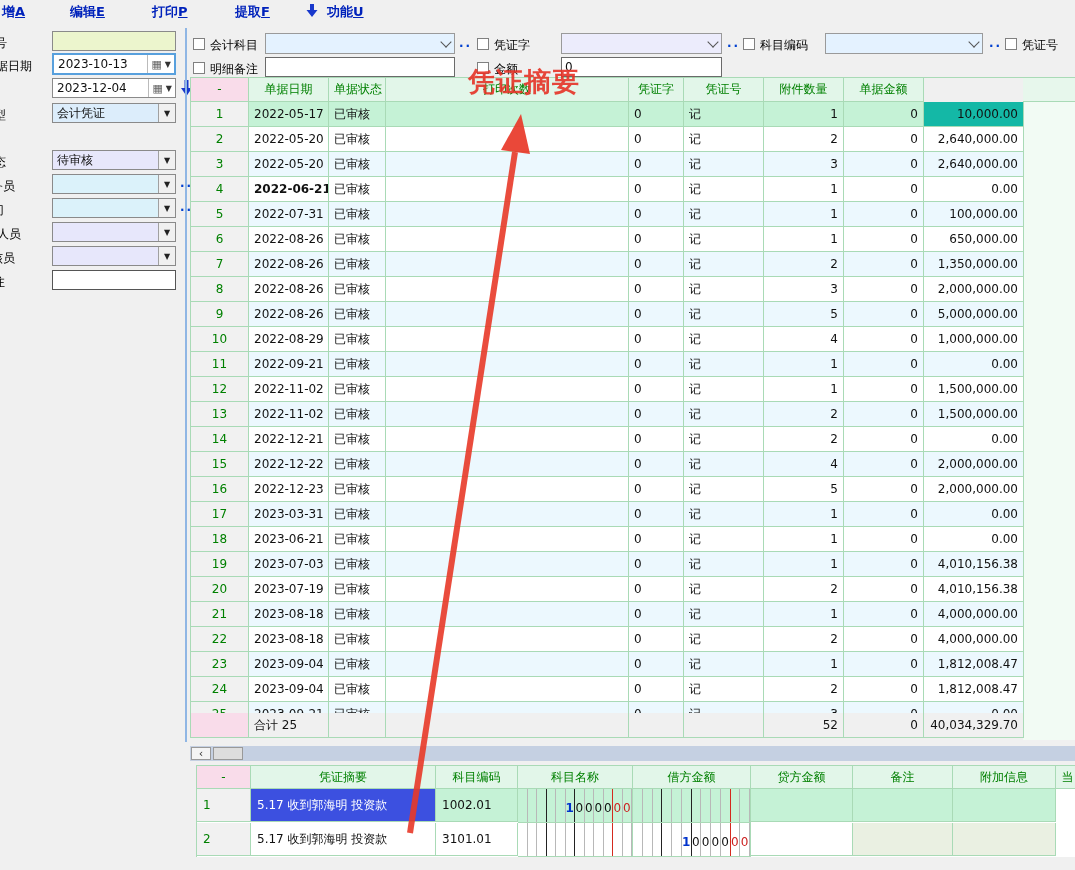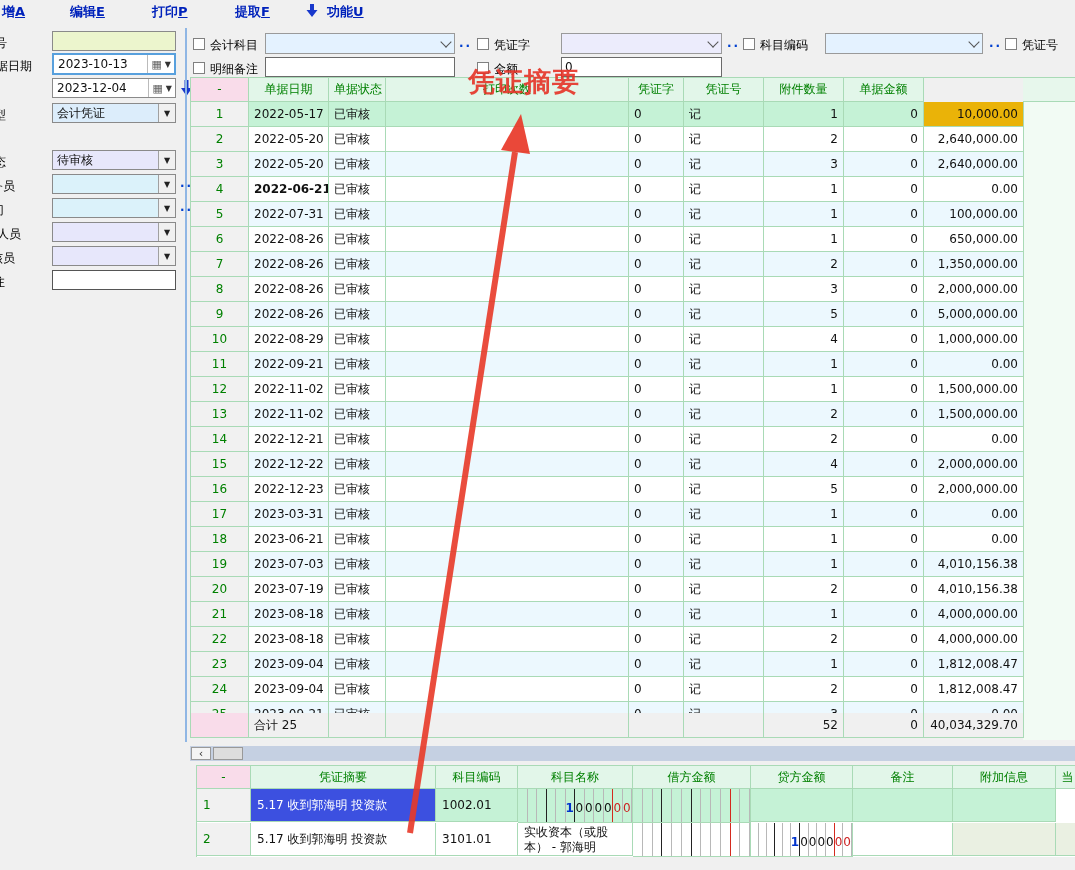--- a/index.html
+++ b/index.html
@@ -180,21 +180,21 @@
   <div id="vbody">
       <div class="vrow">
         <div class="vcell idx">1</div>
         <div class="vcell " style="background: rgb(197, 242, 214);">2022-05-17</div>
         <div class="vcell " style="background: rgb(197, 242, 214);">已审核</div>
         <div class="vcell " style="background: rgb(197, 242, 214);"></div>
         <div class="vcell " style="background: rgb(197, 242, 214);">0</div>
         <div class="vcell " style="background: rgb(197, 242, 214);">记</div>
         <div class="vcell r-right" style="background: rgb(197, 242, 214);">1</div>
         <div class="vcell r-right" style="background: rgb(197, 242, 214);">0</div>
-        <div class="vcell r-right" style="background: #eab308;">10,000.00</div>
+        <div class="vcell r-right" style="background: #14b8a6;">10,000.00</div>
       </div>
       <div class="vrow">
         <div class="vcell idx">2</div>
         <div class="vcell " style="background: rgb(255, 255, 255);">2022-05-20</div>
         <div class="vcell " style="background: rgb(255, 255, 255);">已审核</div>
         <div class="vcell " style="background: rgb(255, 255, 255);"></div>
         <div class="vcell " style="background: rgb(255, 255, 255);">0</div>
         <div class="vcell " style="background: rgb(255, 255, 255);">记</div>
         <div class="vcell r-right" style="background: rgb(255, 255, 255);">2</div>
         <div class="vcell r-right" style="background: rgb(255, 255, 255);">0</div>
@@ -524,21 +524,20 @@
           </div>
         </div>
         <div class="ecell mid mint"></div>
         <div class="ecell mid mint"></div>
         <div class="ecell mid mint"></div>
       </div>
       <div class="erow ebody">
         <div class="ecell idx mid">2</div>
         <div class="ecell mid ">5.17 收到郭海明 投资款</div>
         <div class="ecell mid ">3101.01</div>
-        <div class="ecell pad ">实收资本（或股本） - 郭海明</div>
         <div class="ecell ">
           <div class="dgrid">
             <span class="dg"></span>
             <span class="dg"></span>
             <span class="dg bk"></span>
             <span class="dg"></span>
             <span class="dg"></span>
             <span class="dg bk"></span>
             <span class="dg"></span>
             <span class="dg"></span>

